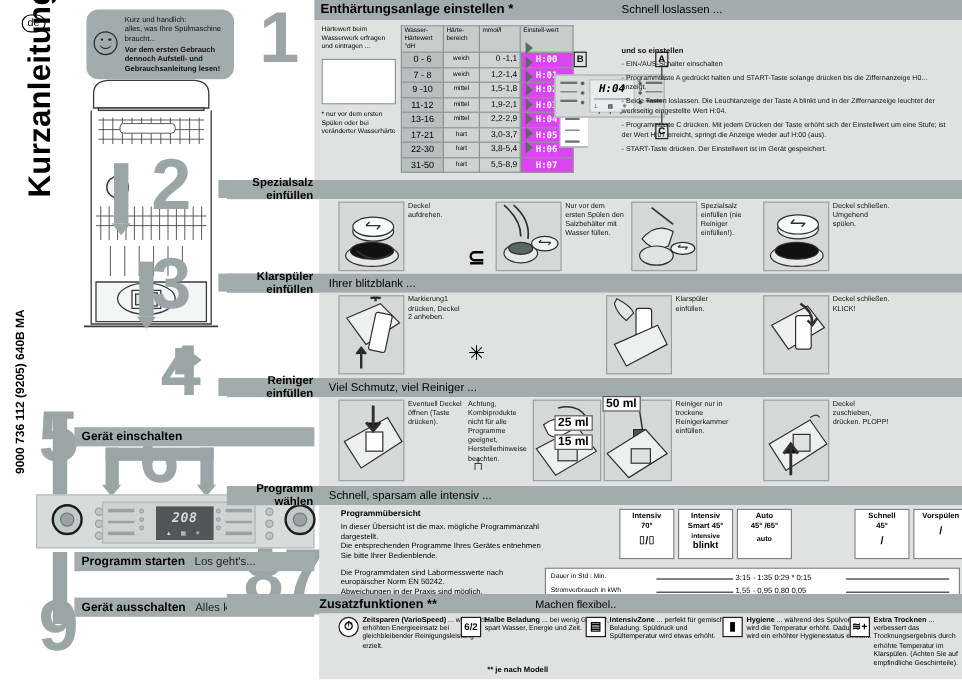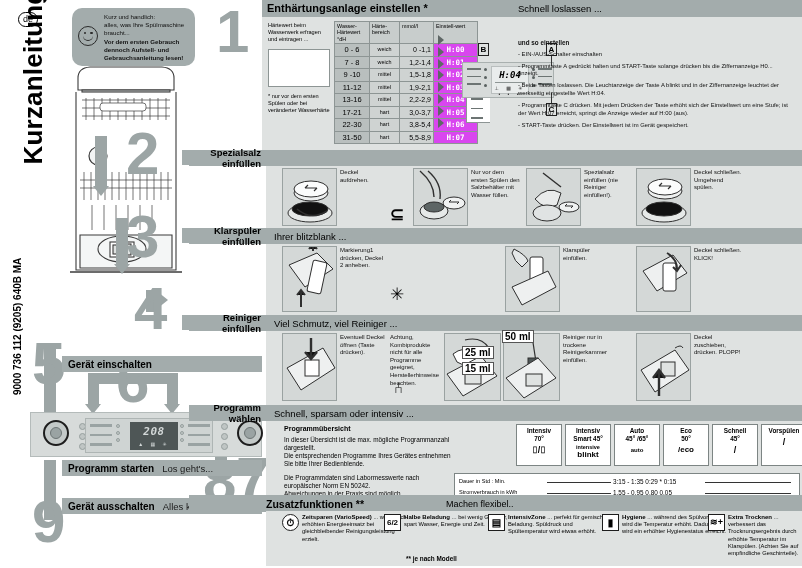--- a/index.html
+++ b/index.html
@@ -654,21 +654,21 @@
               </g>
             </svg>
         </div>
         <div class="cell-txt" style="left:428px;top:3px;width:48px;">Deckel zuschieben, drücken. PLOPP!</div>
       </div>
     </div>
 
     <div class="prow" style="top:405px;height:90px;">
       <div class="progband">
         <span class="tt" style="width:77px;text-align:right;font-weight:bold;font-size:9.5px;padding-right:5px;">Programm wählen</span>
-        <span class="ss" style="font-size:9.5px;padding-left:8px;">Schnell, sparsam oder intensiv ...</span>
+        <span class="ss" style="font-size:9.5px;padding-left:8px;">Schnell, sparsam alle intensiv ...</span>
       </div>
       <div class="content" style="height:74px;">
         <div style="position:absolute;left:18px;top:4px;width:170px;font-size:6.4px;line-height:8px;">
           <div style="font-weight:bold;font-size:7px;margin-bottom:3px;">Programmübersicht</div>
           <div>In dieser Übersicht ist die max. mögliche Programmanzahl dargestellt.</div>
           <div style="margin-bottom:6px;">Die entsprechenden Programme Ihres Gerätes entnehmen Sie bitte Ihrer Bedienblende.</div>
           <div>Die Programmdaten sind Labormesswerte nach europäischer Norm EN 50242.</div>
           <div>Abweichungen in der Praxis sind möglich.</div>
           <div>* halbe Normbeladung</div>
         </div>
@@ -682,25 +682,20 @@
           <div>Intensiv</div>
           <div>Smart 45°</div>
           <div class="sm">intensive</div>
           <div class="ic" style="font-size:8px;margin-top:0;">blinkt</div>
         </div>
         <div class="ptile" style="left:348px;top:3px;">
           <div>Auto</div>
           <div>45° /65°</div>
           <div class="ic" style="font-size:6px;">auto</div>
         </div>
-        <div class="ptile" style="left:397px;top:3px;">
-          <div>Eco</div>
-          <div>50°</div>
-          <div class="ic" style="font-size:8px;">/eco</div>
-        </div>
         <div class="ptile" style="left:446px;top:3px;">
           <div>Schnell</div>
           <div>45°</div>
           <div class="ic">/</div>
         </div>
         <div class="ptile" style="left:495px;top:3px;">
           <div>Vorspülen</div>
           <div></div>
           <div class="ic">/</div>
         </div>

